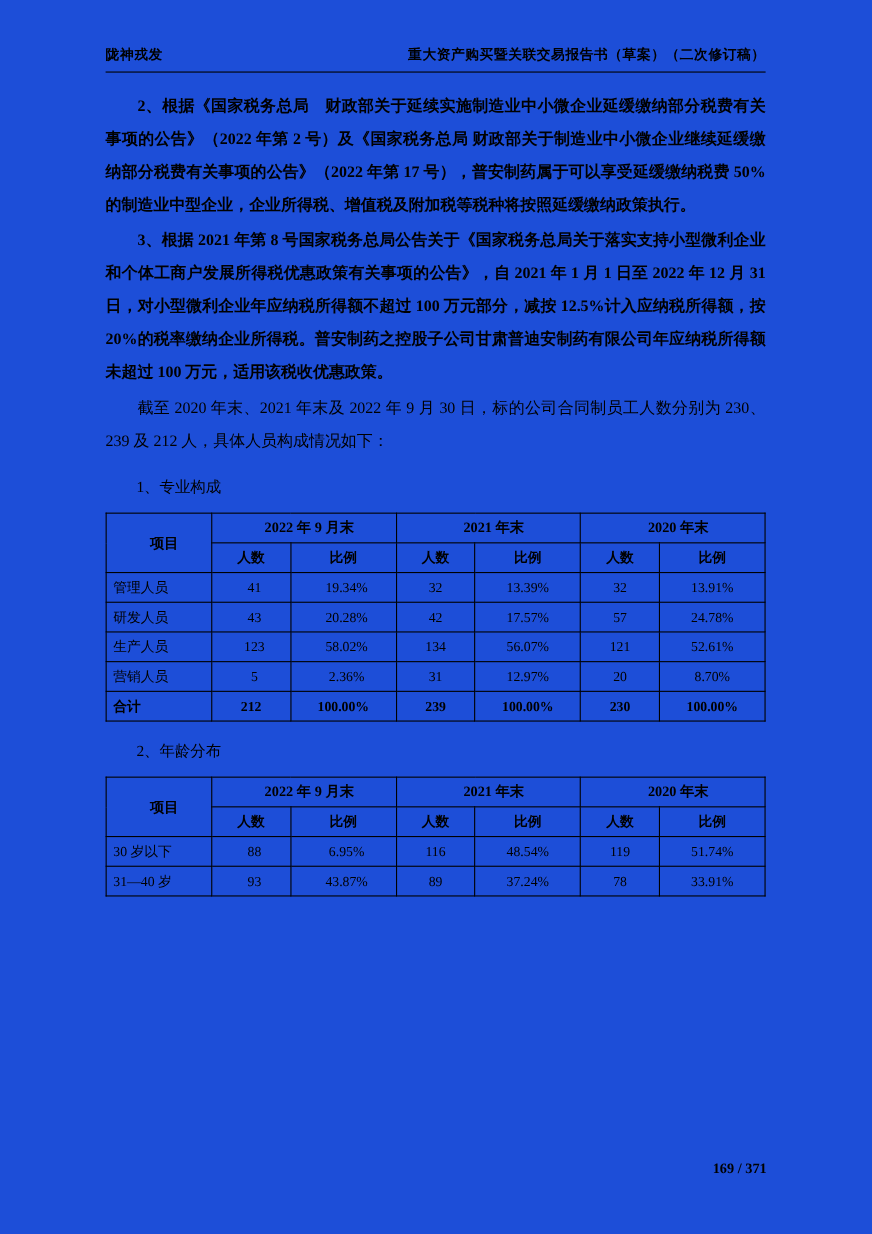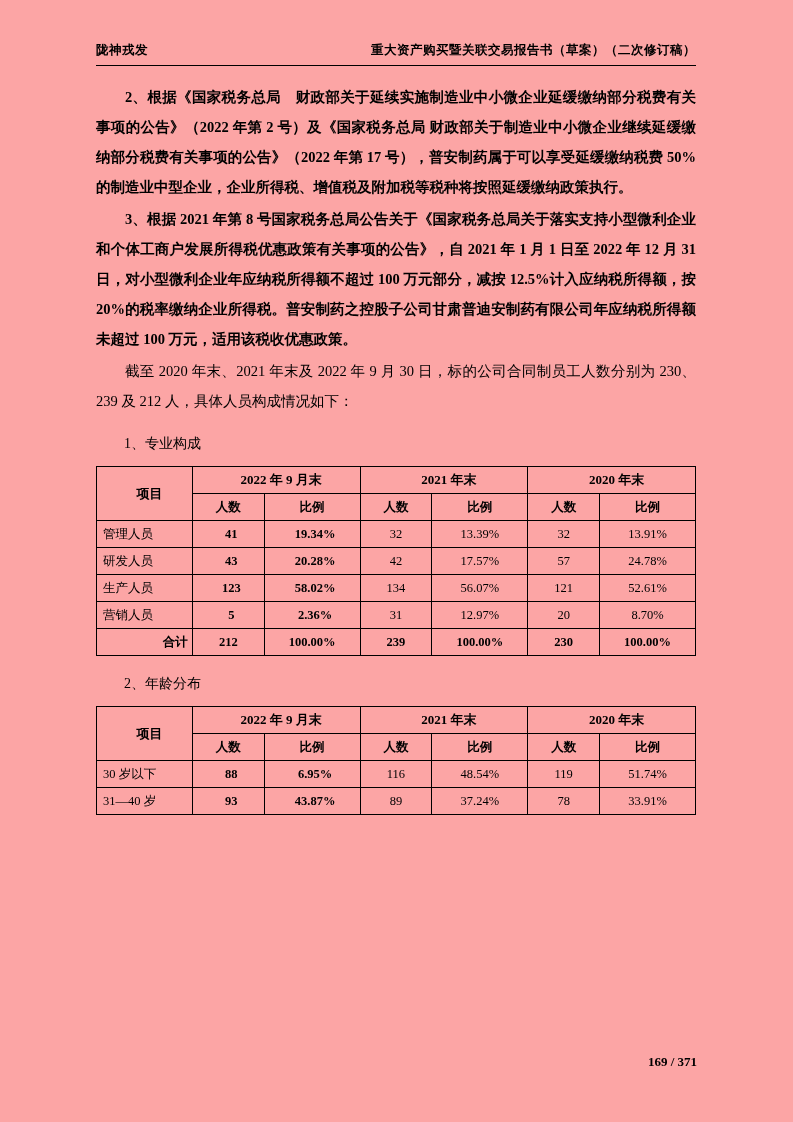--- a/index.html
+++ b/index.html
@@ -4,21 +4,21 @@
 <style>
   html, body {
     margin: 0;
     padding: 0;
     background: #ffffff;
   }
   .page {
     position: relative;
     width: 793px;
     height: 1122px;
-    background: #fca5a5;
+    background: #1d4ed8;
     font-family: "Liberation Serif", "DejaVu Serif", serif;
     color: #000000;
     box-sizing: border-box;
     overflow: hidden;
   }
   .content {
     position: absolute;
     left: 96px;
     top: 42px;
     width: 600px;
@@ -96,21 +96,21 @@
   table.data-table .hdr-main {
     font-weight: bold;
     font-size: 13px;
     padding-left: 14px;
   }
   table.data-table .hdr-sub {
     font-weight: bold;
     font-size: 12.5px;
   }
   table.data-table .strong-cell {
-    font-weight: bold;
+    font-weight: normal;
     padding-left: 10px;
   }
   table.data-table tr.total-row td {
     font-weight: bold;
   }
   .page-number {
     position: absolute;
     right: 96px;
     bottom: 52px;
     font-size: 13px;
@@ -194,21 +194,21 @@
         <tr>
           <td class="item-col">营销人员</td>
           <td class="strong-cell">5</td>
           <td class="strong-cell">2.36%</td>
           <td>31</td>
           <td>12.97%</td>
           <td>20</td>
           <td>8.70%</td>
         </tr>
         <tr class="total-row">
-          <td class="item-col" style="text-align:right;">合计</td>
+          <td class="item-col" style="text-align:left;">合计</td>
           <td>212</td>
           <td>100.00%</td>
           <td>239</td>
           <td>100.00%</td>
           <td>230</td>
           <td>100.00%</td>
         </tr>
       </tbody>
     </table>
 

